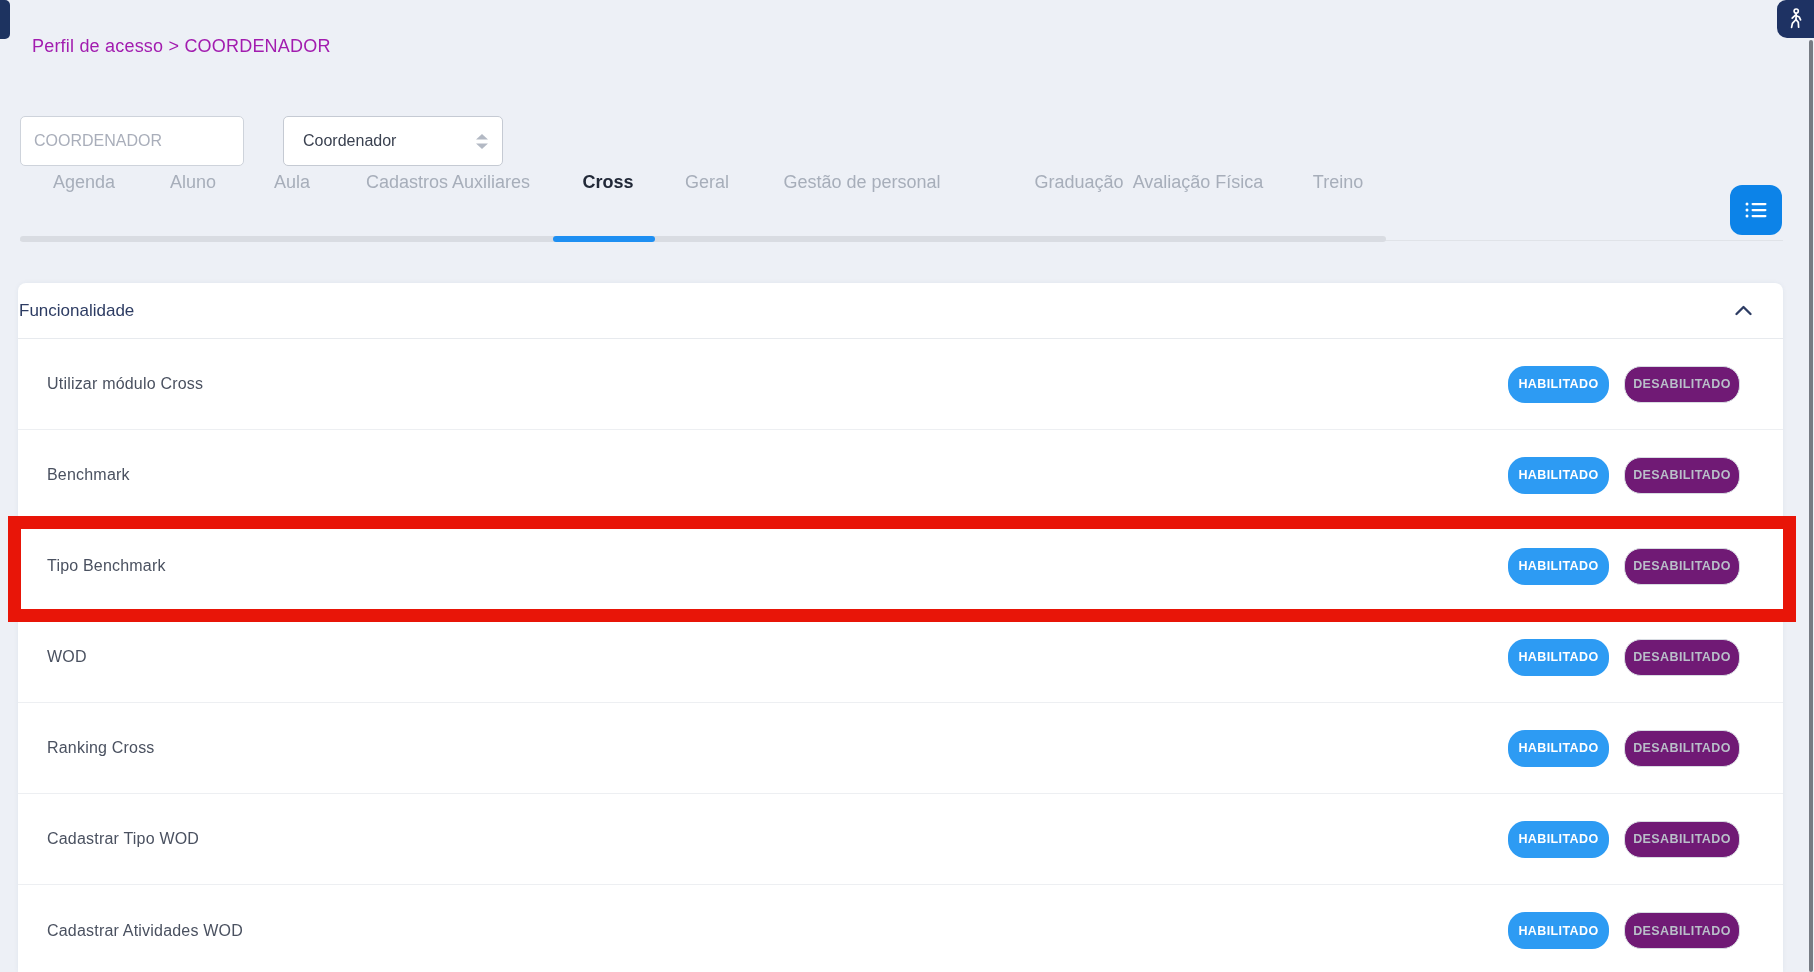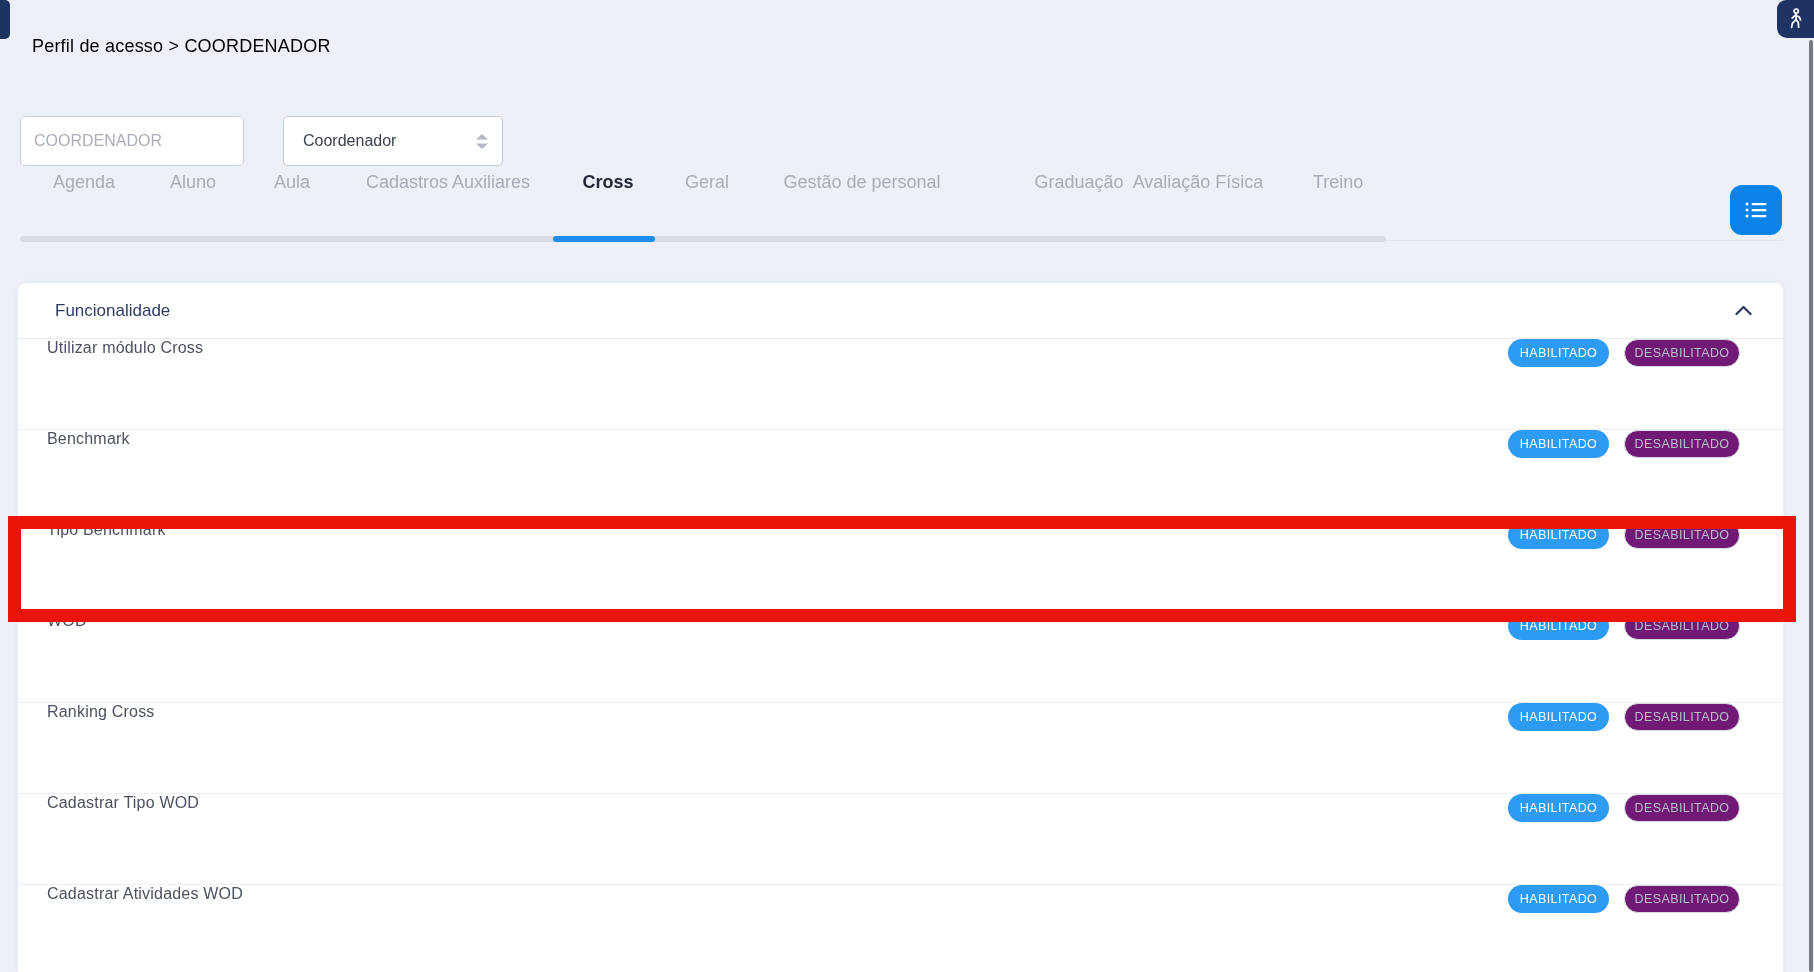--- a/index.html
+++ b/index.html
@@ -11,21 +11,21 @@
     background:#edf0f6; overflow:hidden;
   }
 
   
   .accent-bar {
     position:absolute; left:0; top:21; width:10px; height:39px;
     background:#1d3360; border-radius:0 5px 5px 0;
   }
   .breadcrumb {
     position:absolute; left:32px; top:36px;
-    font-size:18px; color:#000000; letter-spacing:.2px;
+    font-size:18px; color:#a21caf; letter-spacing:.2px;
   }
   .a11y-btn {
     position:absolute; right:0; top:0; width:37px; height:38px;
     background:#1e3263; border-radius:9px 0 0 10px;
     display:flex; align-items:center; justify-content:center; cursor:pointer;
   }
   .scrollbar-thumb {
     position:absolute; right:1px; top:40px; width:4px; height:932px;
     background:#767b83; border-radius:2px;
   }
@@ -71,35 +71,35 @@
   }
 
   
   .card {
     position:absolute; left:18px; top:283px; width:1765px; height:689px;
     background:#fff; border-radius:8px 8px 0 0;
     box-shadow:0 0 5px rgba(40,60,100,.06); overflow:hidden;
   }
   .card-header {
     height:56px; display:flex; align-items:center;
-    padding:0 27px 0 37px; border-bottom:1px solid #e7eaee;
+    padding:0 27px 0 1px; border-bottom:1px solid #e7eaee;
   }
   .card-title { font-size:17px; color:#2d3c63; flex:1; }
   .collapse-btn {
     background:none; border:none; cursor:pointer; padding:4px;
     display:flex; align-items:center;
   }
   .perm-row {
-    height:91px; display:flex; 
+    height:91px; display:flex; align-items:center;
     padding:0 43px 0 29px; border-bottom:1px solid #edeff2;
   }
   .perm-row:last-child { border-bottom:none; }
   .perm-label { flex:1; font-size:16px; color:#4a5160; letter-spacing:.2px; }
   .pill {
-    height:28px; border-radius:17px; font-size:12.5px; font-weight:400;
+    height:37px; border-radius:17px; font-size:12.5px; font-weight:700;
     letter-spacing:.4px; cursor:pointer;
     display:inline-flex; align-items:center; justify-content:center;
     font-family:"Liberation Sans", sans-serif;
   }
   .pill-on {
     width:101px; background:#2d9bf3; color:#fff; border:none; margin-right:15px;
   }
   .pill-off {
     width:116px; background:#701a75; color:#b9bfc9; border:1.5px solid #d8dce2;
   }

